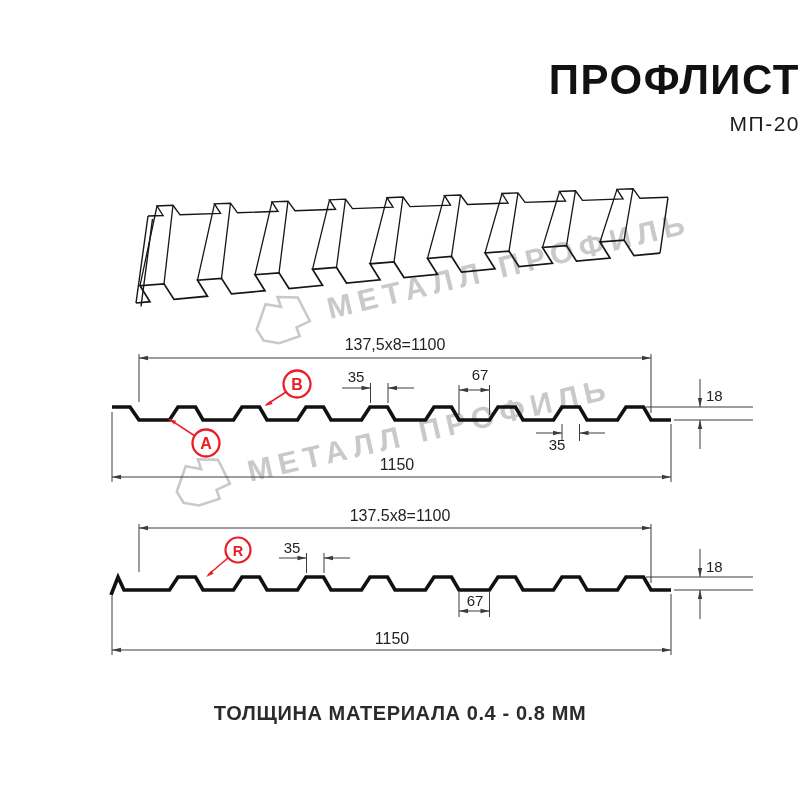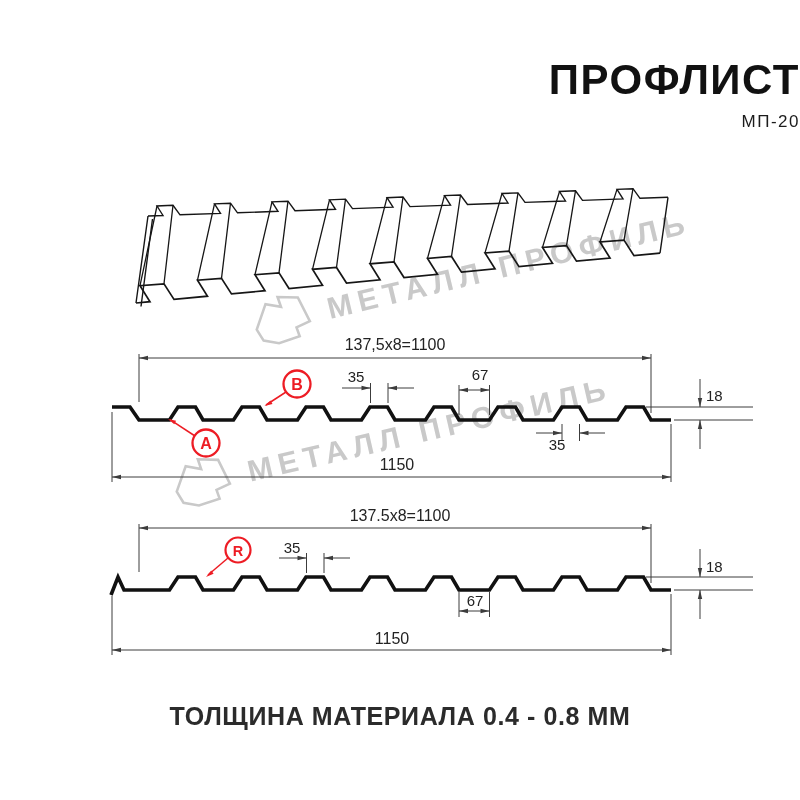--- a/index.html
+++ b/index.html
@@ -1,22 +1,22 @@
 <!DOCTYPE html>
 <html><head>
 <meta charset="utf-8">
 <style>
   html,body{margin:0;padding:0}
   .page{position:relative;width:800px;height:800px;background:#fff;overflow:hidden;
         font-family:"Liberation Sans",sans-serif}
   .hdr{position:absolute;top:56px;left:0;width:100%;text-align:right;z-index:3}
   .title{font-size:42px;font-weight:800;letter-spacing:1.5px;color:#111;margin:0}
-  .subtitle{font-size:17px;font-weight:400;letter-spacing:1.5px;color:#1c1c1c;margin-top:8px}
+  .subtitle{font-size:21px;font-weight:400;letter-spacing:1.5px;color:#1c1c1c;margin-top:8px}
   .footer{position:absolute;top:702px;left:0;width:100%;text-align:center;
-          font-size:25px;font-weight:700;letter-spacing:0.6px;color:#2b2b2b;z-index:3}
+          font-size:20px;font-weight:700;letter-spacing:0.6px;color:#2b2b2b;z-index:3}
   .wm{position:absolute;display:flex;align-items:center;gap:14px;color:#c9c9c9;
       font-weight:700;font-size:30px;letter-spacing:6px;white-space:nowrap;z-index:1}
   #wm1{left:250px;top:300px;transform:rotate(-13.5deg);transform-origin:0 50%}
   #wm2{left:170px;top:462px;transform:rotate(-13deg);transform-origin:0 50%}
   #art{position:absolute;left:0;top:0;z-index:2}
   .dim{font-family:"Liberation Sans",sans-serif;font-size:16px;fill:#232323}
   .dim-s{font-family:"Liberation Sans",sans-serif;font-size:15px;fill:#232323}
   .redletter{font-family:"Liberation Sans",sans-serif;font-weight:bold;fill:#ed1c24}
 </style>
 </head>

